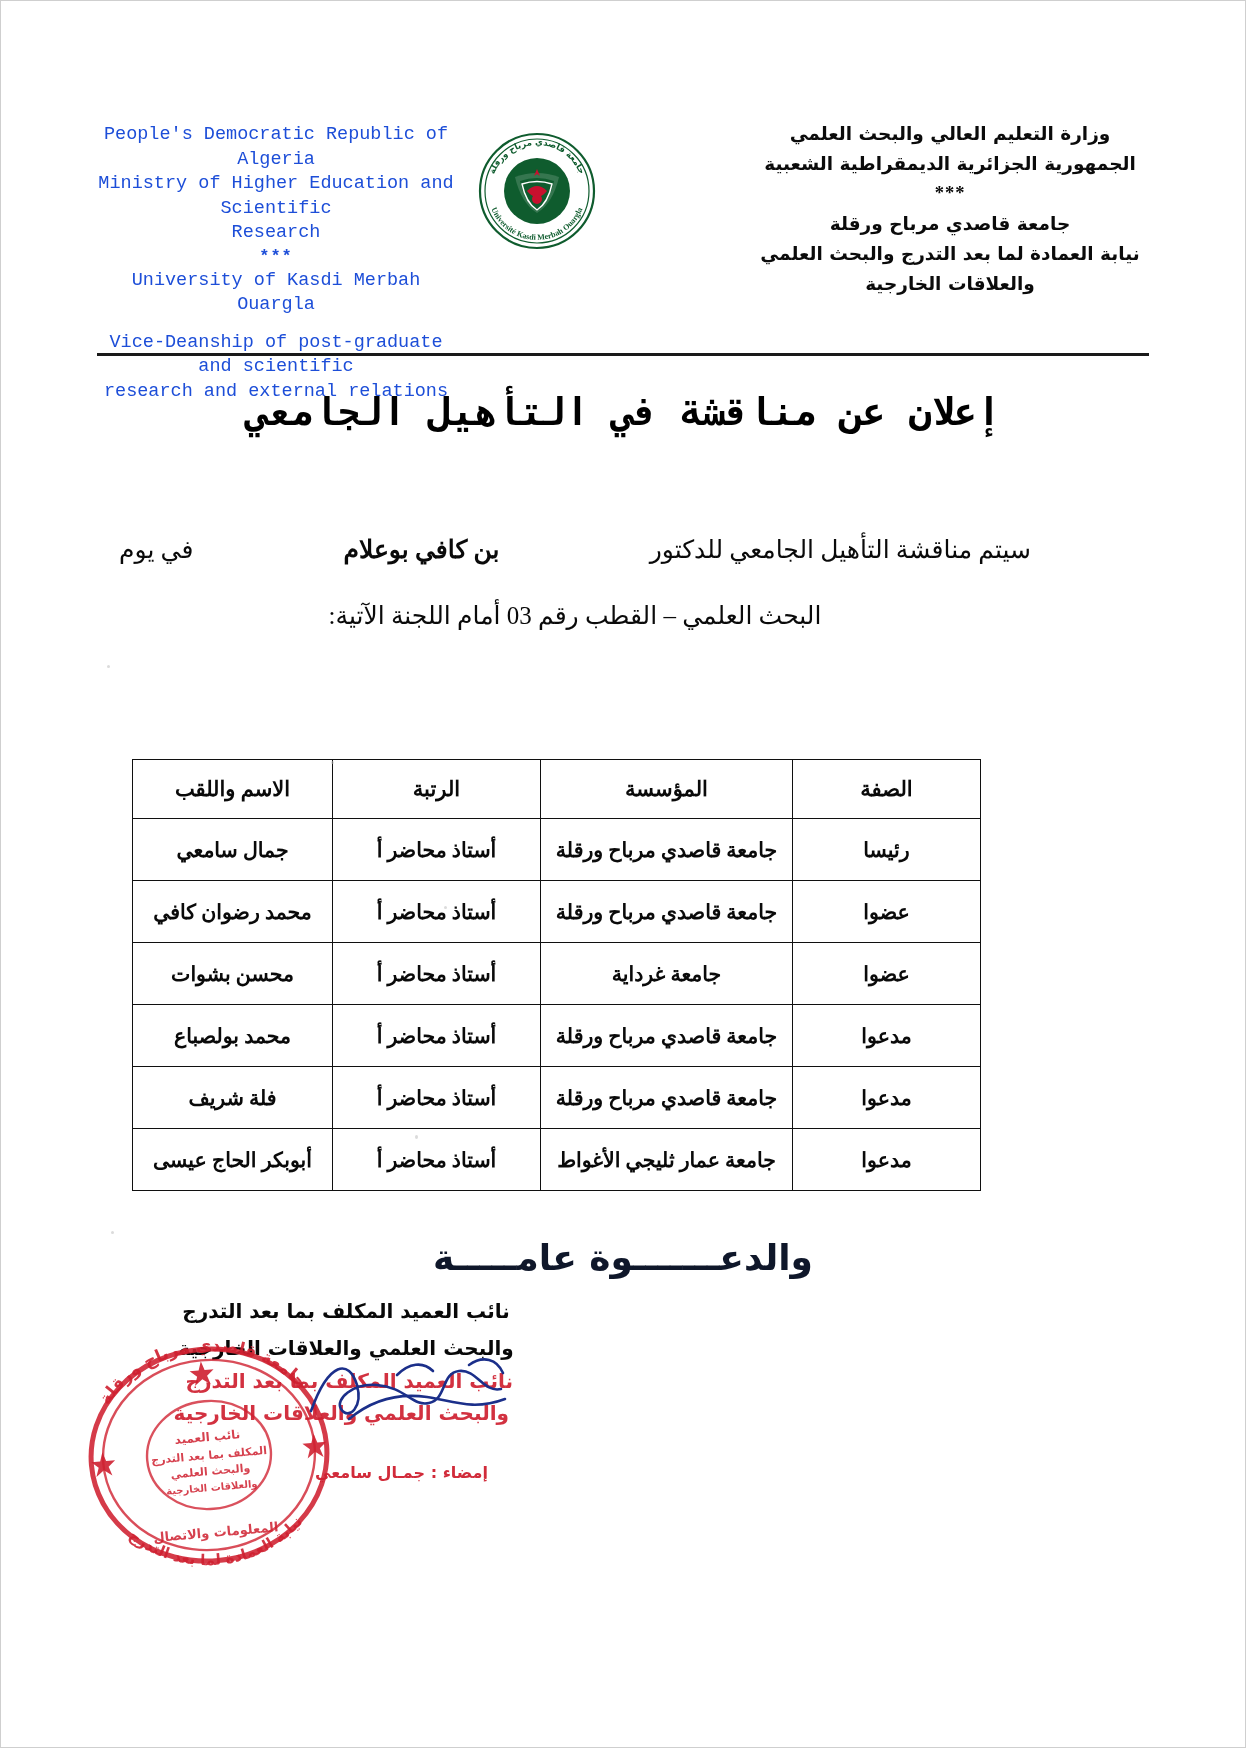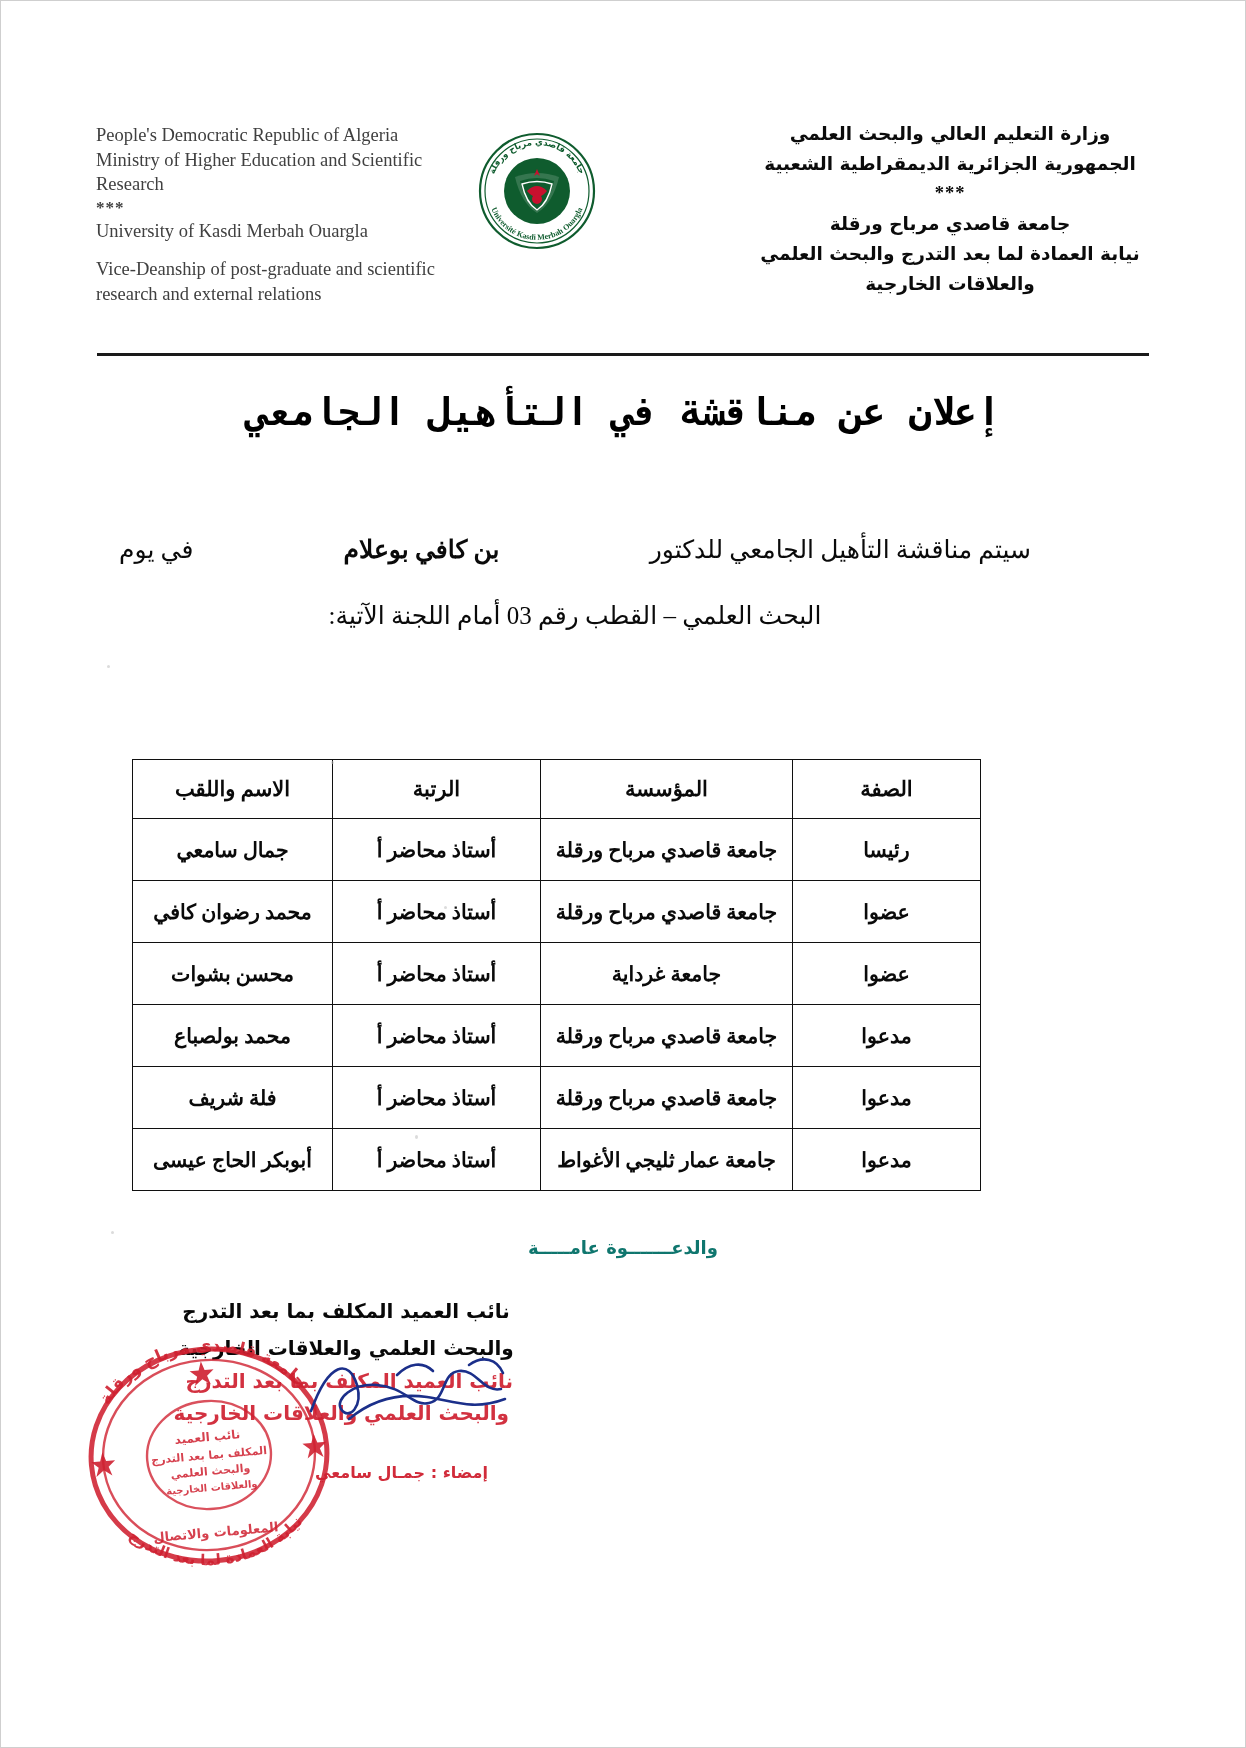--- a/index.html
+++ b/index.html
@@ -25,24 +25,25 @@
     left: 95px;
     right: 95px;
     height: 230px;
     display: flex;
     flex-direction: row;
     align-items: flex-start;
     justify-content: space-between;
   }
   .hdr-en {
     width: 360px;
-    font-family: Liberation Serif, serif;
+    text-align: center;
+    font-family: Liberation Mono, monospace;
     font-size: 18.5px;
     line-height: 1.33;
-    color: #404040;
+    color: #1d4ed8;
     padding-top: 4px;
   }
   .hdr-en .stars {
     letter-spacing: 1px;
     font-weight: bold;
     font-size: 17px;
   }
   .hdr-en .gap { height: 13px; }
 
   .hdr-ar {
@@ -153,22 +154,22 @@
   
   .invite {
     position: absolute;
     top: 1236px;
     left: 120px;
     right: 120px;
     direction: rtl;
     text-align: center;
     font-family: "DejaVu Sans", "Liberation Sans", sans-serif;
     font-weight: bold;
-    font-size: 18px;
-    color: #0f766e;
+    font-size: 36px;
+    color: #0f172a;
     letter-spacing: 0px;
   }
 
   
   .sign-block {
     position: absolute;
     top: 1292px;
     left: 150px;
     width: 390px;
     direction: rtl;

